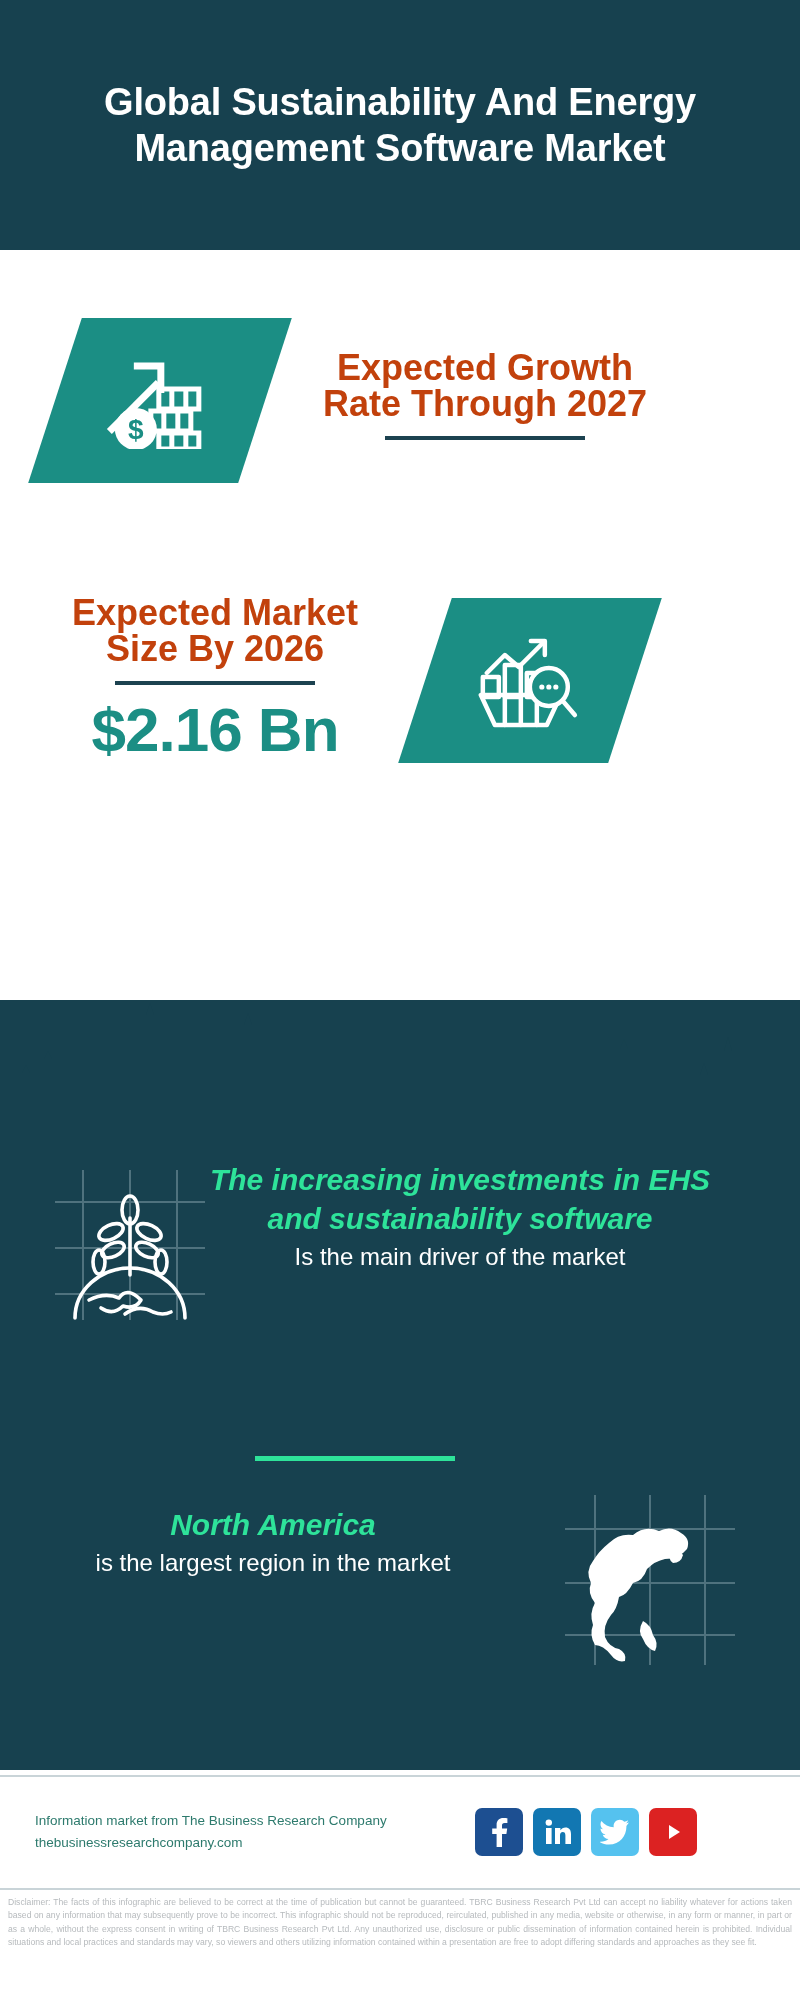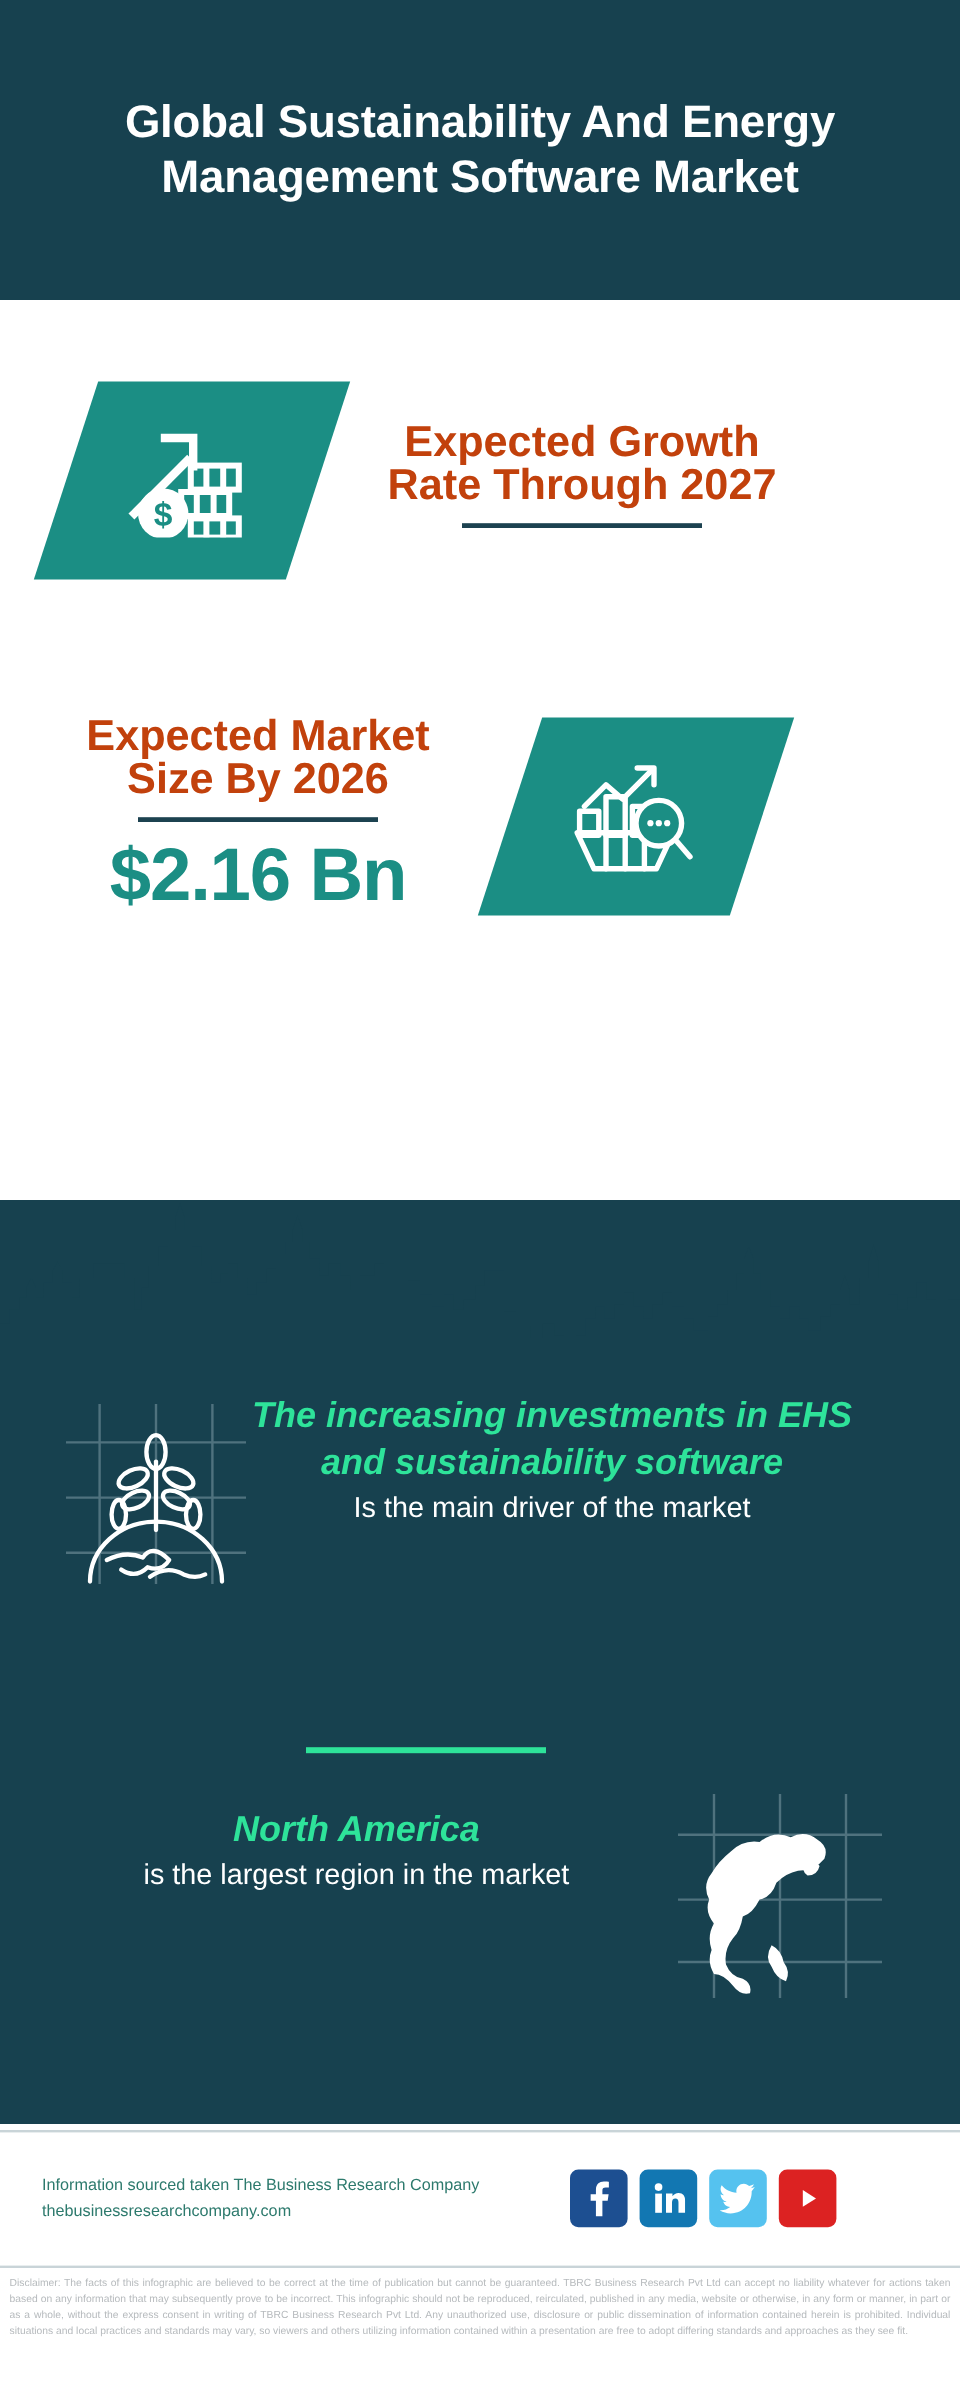--- a/index.html
+++ b/index.html
@@ -99,21 +99,21 @@
   .rule-green{
     position:absolute;left:255px;top:1456px;
     width:200px;height:5px;background:#2ee39a;
   }
 
   
   .region{
     position:absolute;left:0;top:1495px;width:800px;height:200px;
   }
   .region-text{
-    position:absolute;left:52px;top:10px;width:490px;text-align:center;
+    position:absolute;left:28px;top:10px;width:490px;text-align:center;
   }
   .region-icon{
     position:absolute;left:565px;top:0px;width:170px;height:170px;
   }
 
   
   .footer{
     position:absolute;left:0;top:1775px;width:800px;height:110px;
     background:#ffffff;
     border-top:2px solid #c9d4d8;
@@ -274,21 +274,21 @@
         </g>
         <path fill="#ffffff" d="M44 48 q10 -10 24 -8 q12 -10 26 -4 q12 -6 22 2 q10 6 6 16 q-8 10 -22 10 q-10 2 -18 10 q-4 12 -14 14 q-6 12 -14 14 q-2 12 -8 18 q-8 10 -6 22 q4 10 14 12 q8 4 6 12 q-8 2 -14 -6 q-8 -10 -16 -10 q-6 -10 -2 -20 q-4 -12 2 -22 q-8 -10 -4 -20 q-6 -12 2 -22 q6 -10 16 -18 Z"></path>
         <path fill="#ffffff" d="M106 56 q8 -2 12 4 q-2 8 -10 8 q-6 -4 -2 -12 Z"></path>
         <path fill="#ffffff" d="M78 126 q8 4 10 14 q6 8 2 16 q-8 -2 -12 -12 q-6 -8 0 -18 Z"></path>
       </svg>
     </div>
   </div>
 
   <div class="footer">
     <div class="footer-src">
-      <div>Information sourced taken The Business Research Company</div>
+      <div>Information market from The Business Research Company</div>
       <div>thebusinessresearchcompany.com</div>
     </div>
     <div class="socials">
       <div class="sbox s-fb">
         <svg width="26" height="30" viewBox="0 0 26 30">
             <path fill="#ffffff" d="M16 30 V17 h4.4 l0.8 -5.4 H16 V8.6 c0 -1.6 0.5 -2.6 2.7 -2.6 h2.7 V1.2 C20.9 1.1 19.2 1 17.3 1 13.3 1 10.6 3.4 10.6 7.9 v3.7 H6.2 V17 h4.4 v13 Z"></path>
           </svg>
       </div>
       <div class="sbox s-li">
         <svg width="28" height="28" viewBox="0 0 28 28">

